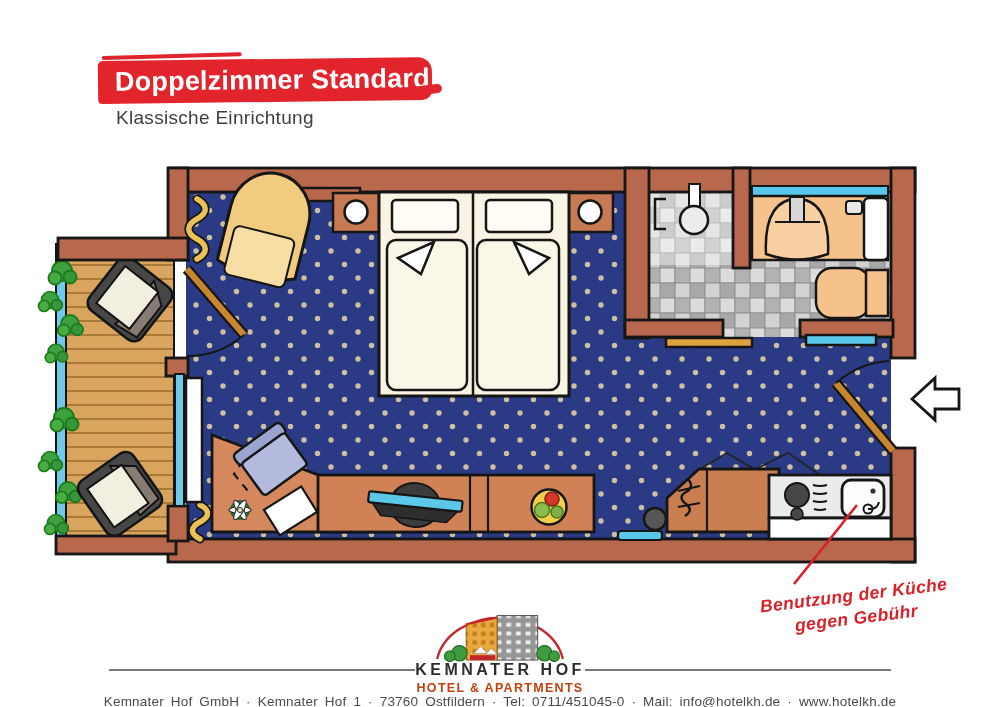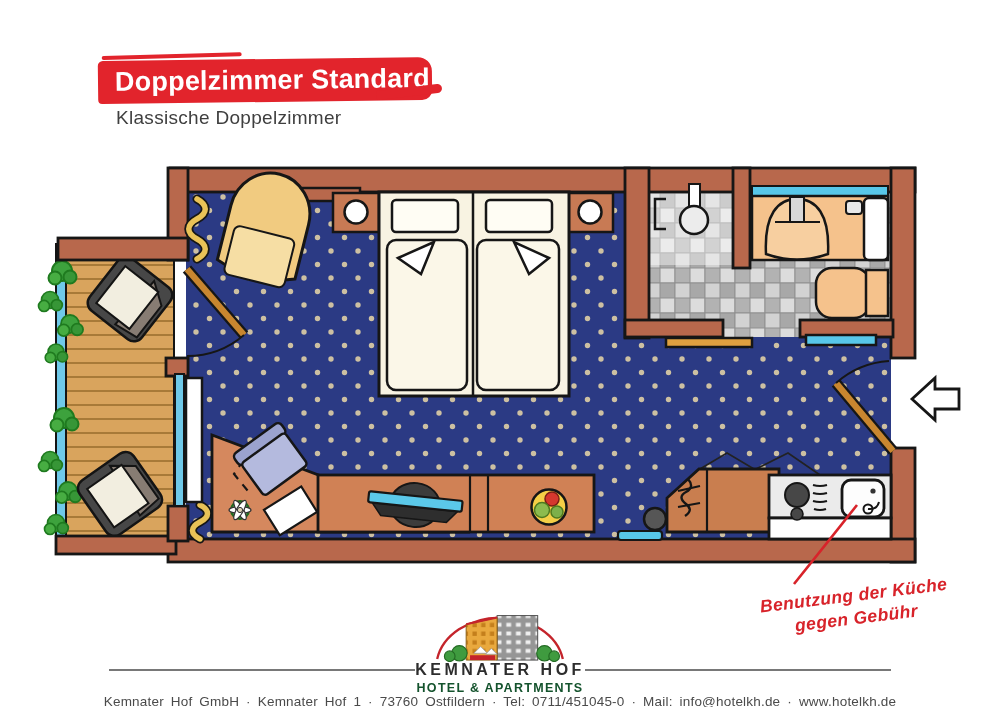--- a/index.html
+++ b/index.html
@@ -30,36 +30,36 @@
     position:absolute;left:746px;top:556px;width:218px;text-align:center;
     transform:rotate(-7deg);color:#d8232a;font-weight:bold;font-style:italic;
     font-size:17.5px;line-height:1.3;letter-spacing:.4px;white-space:nowrap;
   }
   
   .logo{position:absolute;top:576px;left:0;width:1000px;display:flex;flex-direction:column;align-items:center;}
   .emblem{width:150px;height:58px;}
   .name-row{display:flex;align-items:center;width:782px;margin-top:-1px;}
   .rule{flex:1;height:2px;background:#787878;}
   .logo-name{font-size:16px;font-weight:bold;letter-spacing:3.5px;color:#2d2d2d;white-space:nowrap;}
-  .tagline{margin-top:2px;font-size:12.5px;font-weight:bold;letter-spacing:1.3px;color:#14532d;}
+  .tagline{margin-top:2px;font-size:12.5px;font-weight:bold;letter-spacing:1.3px;color:#c2410c;}
   
   .footer{
     position:absolute;top:666px;left:0;width:1000px;text-align:center;
     font-size:13.5px;color:#4a4a4a;letter-spacing:.2px;word-spacing:3px;
   }
 </style>
 </head>
 <body>
 
 <div class="page">
 
   <div class="banner">
     <span class="title">Doppelzimmer Standard</span>
   </div>
-  <div class="subtitle">Klassische Doppelzimmer</div>
+  <div class="subtitle">Klassische Einrichtung</div>
 
   <svg class="plan" viewBox="0 130 1000 440">
     <defs>
       <pattern id="carpet" patternUnits="userSpaceOnUse" width="27" height="27">
         <rect width="27" height="27" fill="#2b3a84"></rect>
         <circle cx="7" cy="7" r="2.7" fill="#cdc0a2"></circle>
         <circle cx="20.5" cy="20.5" r="2.7" fill="#cdc0a2"></circle>
       </pattern>
       <pattern id="tiles" patternUnits="userSpaceOnUse" width="30" height="30">
         <rect x="0" y="0" width="15" height="15" fill="#dcdcdc" stroke="#909090" stroke-width="1"></rect>

